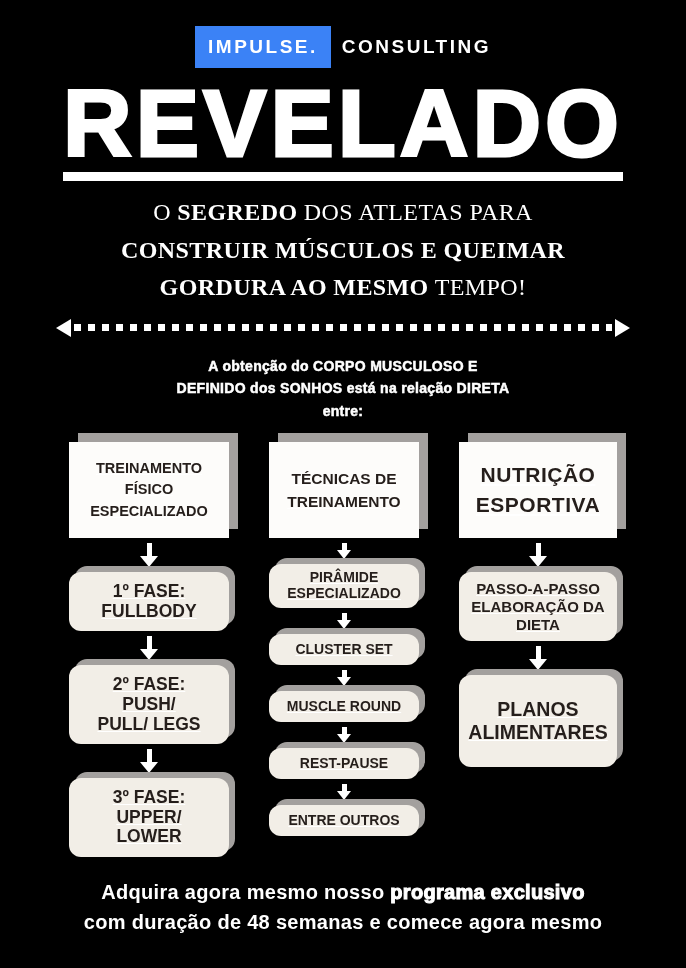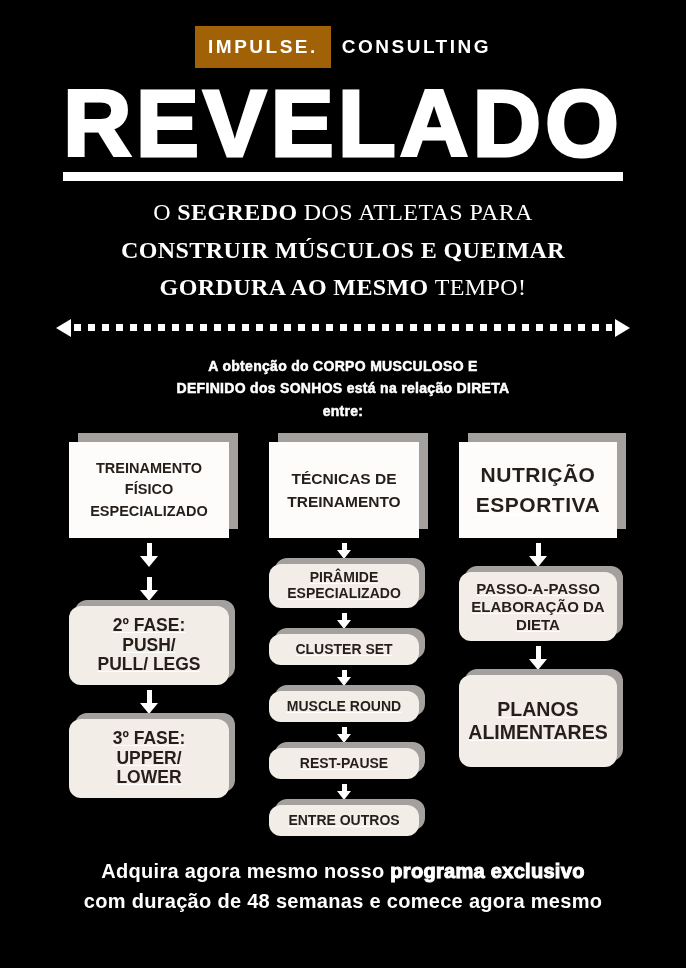--- a/index.html
+++ b/index.html
@@ -18,21 +18,21 @@
 
   
   .logo-row {
     display: flex;
     justify-content: center;
     align-items: center;
     gap: 11px;
     padding-top: 26px;
   }
   .brand {
-    background: #a16207;
+    background: #3b82f6;
     color: #fff;
     font-weight: bold;
     font-size: 19px;
     letter-spacing: 2.5px;
     padding: 10px 13px;
   }
   .brand-suffix {
     font-weight: bold;
     font-size: 19px;
     letter-spacing: 2.5px;
@@ -218,20 +218,22 @@
   <div class="flow">
 
     <div class="col col-1">
       <div class="hdr multiline">TREINAMENTO
 FÍSICO
 ESPECIALIZADO</div>
       <div class="arrow lg">
           <span class="stem"></span>
           <span class="head"></span>
         </div>
+      <div class="node multiline">1º FASE:
+FULLBODY</div>
       <div class="arrow lg">
           <span class="stem"></span>
           <span class="head"></span>
         </div>
       <div class="node multiline">2º FASE:
 PUSH/
 PULL/ LEGS</div>
       <div class="arrow lg">
           <span class="stem"></span>
           <span class="head"></span>

